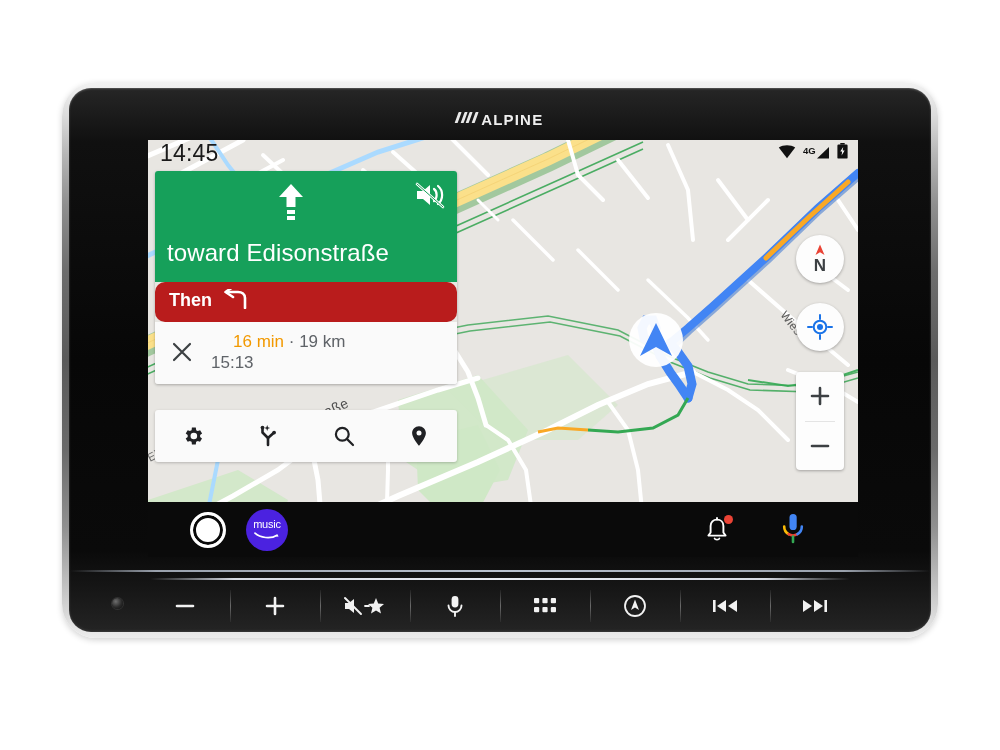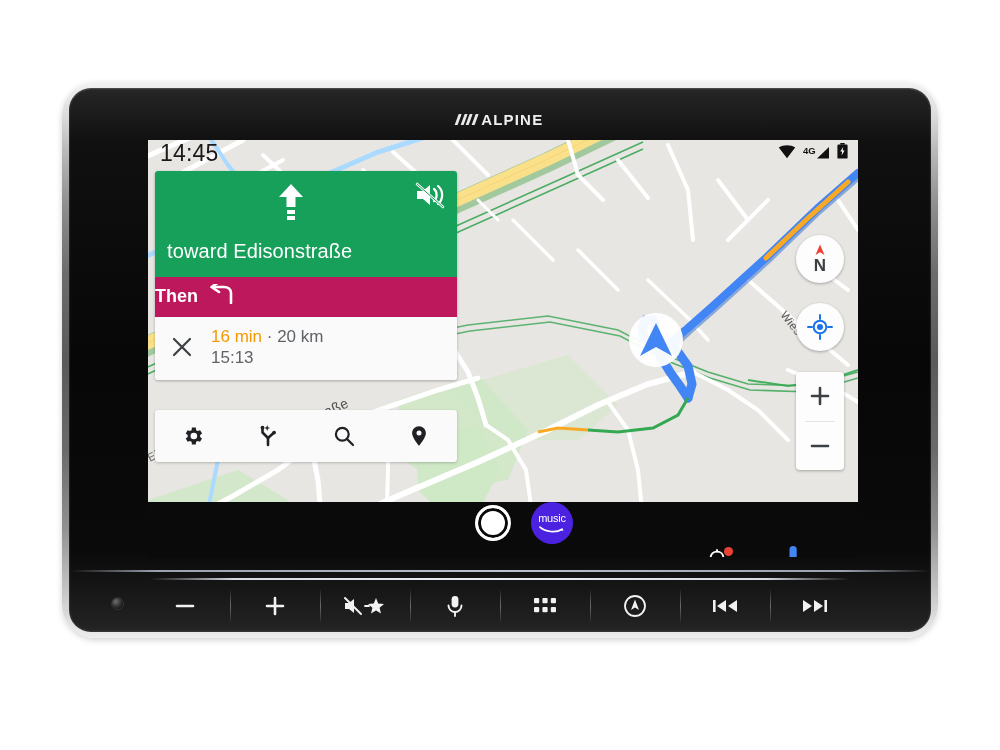--- a/index.html
+++ b/index.html
@@ -23,21 +23,21 @@
   .device-inner2{
     position:absolute;left:7px;top:6px;right:7px;bottom:6px;
     border-radius:22px;
     background:linear-gradient(180deg,#262626 0%,#101010 10%,#070707 50%,#0a0a0a 85%,#242424 100%);
     box-shadow:inset 0 1px 2px rgba(255,255,255,.22), inset 0 -1px 3px rgba(255,255,255,.1);
   }
 
   
   .brand{
     position:absolute;left:50%;top:112px;transform:translateX(-50%);
-    display:flex;align-items:center;gap:5px;
+    display:flex;align-items:flex-start;gap:5px;
     z-index:6;
   }
   .brand .bars{display:flex;gap:2.5px;transform:skewX(-20deg);}
   .brand .bars i{display:block;width:3px;height:11px;background:#e8e8e8;border-radius:.5px;}
   .brand .bars i:nth-child(1){height:11px}
   .brand .bars i:nth-child(2){height:11px}
   .brand .bars i:nth-child(3){height:11px}
   .brand .bars i:nth-child(4){height:11px}
   .brand .word{
     font-family:"Liberation Sans",sans-serif;font-weight:700;font-size:15px;letter-spacing:1.2px;
@@ -74,33 +74,33 @@
   
   .navcard{
     position:absolute;left:7px;top:31px;width:302px;
     border-radius:3px;overflow:hidden;z-index:25;
     box-shadow:0 1px 3px rgba(0,0,0,.28);
   }
   .nav-main{background:#16a05a;padding:10px 12px 14px;}
   .nav-toprow{display:flex;align-items:flex-start;justify-content:space-between;height:44px;}
   .nav-arrow{flex:1;display:flex;justify-content:center;align-items:center;padding-top:2px;}
   .nav-street{
-    color:#fff;font-size:20px;margin-top:14px;letter-spacing:.1px;line-height:1.2;
+    color:#fff;font-size:24px;margin-top:14px;letter-spacing:.1px;line-height:1.2;
   }
   .nav-then{
-    background:#be185d;padding:7px 0 9px;display:flex;align-items:center;gap:10px;
+    background:#b91c1c;padding:7px 14px 9px;display:flex;align-items:center;gap:10px;border-radius:10px;
   }
   .nav-then .lbl{color:#fff;font-size:18px;font-weight:700;}
   .nav-eta{
     background:#fafafa;display:flex;align-items:center;padding:9px 12px 11px;gap:14px;
   }
   .eta-close{width:30px;display:flex;justify-content:center;align-items:center;}
   .eta-txt{line-height:1.25;}
   .eta-line1{font-size:17px;color:#5f6368;}
-  .eta-line1 .min{color:#f29900;font-weight:400;}
+  .eta-line1 .min{color:#f29900;font-weight:400;margin-left:22px;}
   .eta-line2{font-size:17px;color:#5f6368;}
 
   
   .actionbar{
     position:absolute;left:7px;top:270px;width:302px;height:52px;
     background:#fafafa;border-radius:3px;
     display:flex;align-items:center;justify-content:space-around;
     z-index:24;box-shadow:0 1px 3px rgba(0,0,0,.22);
   }
   .act{width:46px;height:46px;display:flex;align-items:center;justify-content:center;}
@@ -121,21 +121,21 @@
     position:absolute;right:14px;top:232px;width:48px;height:98px;border-radius:4px;
     background:#fdfdfd;box-shadow:0 1px 3px rgba(0,0,0,.3);z-index:22;
     display:flex;flex-direction:column;
   }
   .zoomctl .zb{flex:1;display:flex;align-items:center;justify-content:center;}
   .zoomctl .sep{height:1px;background:#e4e4e4;margin:0 9px;}
 
   
   .aabar{
     position:absolute;left:0;bottom:0;width:100%;height:55px;background:#0a0a0a;
-    display:flex;align-items:center;z-index:30;flex-direction:column;
+    display:flex;align-items:center;z-index:30;
   }
   .aa-left{display:flex;align-items:center;gap:20px;padding-left:42px;}
   .aa-right{margin-left:auto;display:flex;align-items:center;gap:48px;padding-right:52px;}
   .aa-home{width:36px;height:36px;border-radius:50%;border:3px solid #fff;box-sizing:border-box;background:#fff;
            box-shadow:inset 0 0 0 3px #0a0a0a;}
   .aa-music{
     width:42px;height:42px;border-radius:50%;background:#4b22e0;
     display:flex;flex-direction:column;align-items:center;justify-content:center;
   }
   .aa-music .m{font-size:11px;color:#fff;line-height:1;font-weight:400;letter-spacing:-.2px;}
@@ -348,21 +348,21 @@
       </div>
 
       <div class="nav-eta">
         <div class="eta-close">
           <svg width="22" height="22" viewBox="0 0 22 22">
             <path d="M3 3 L19 19 M19 3 L3 19" stroke="#3c4043" stroke-width="2.2" stroke-linecap="round"></path>
           </svg>
         </div>
         <div class="eta-txt">
           <div class="eta-line1">
-            <span class="min">16 min</span><span> · </span><span>20 km</span>
+            <span class="min">16 min</span><span> · </span><span>19 km</span>
           </div>
           <div class="eta-line2">15:13</div>
         </div>
       </div>
     </div>
 
     <div class="actionbar">
       <div class="act">
         <svg width="24" height="24" viewBox="0 0 24 24">
           <path fill="#202124" d="M19.1 12.9a7.6 7.6 0 0 0 0-1.8l2-1.5-2-3.4-2.3.9a7.4 7.4 0 0 0-1.6-.9L14.8 3.6h-3.9L10.6 6.2c-.6.2-1.1.5-1.6.9l-2.3-.9-2 3.4 2 1.5a7.6 7.6 0 0 0 0 1.8l-2 1.5 2 3.4 2.3-.9c.5.4 1 .7 1.6.9l.3 2.6h3.9l.3-2.6c.6-.2 1.1-.5 1.6-.9l2.3.9 2-3.4zM12.85 15.3a3.3 3.3 0 1 1 0-6.6 3.3 3.3 0 0 1 0 6.6z"></path>

